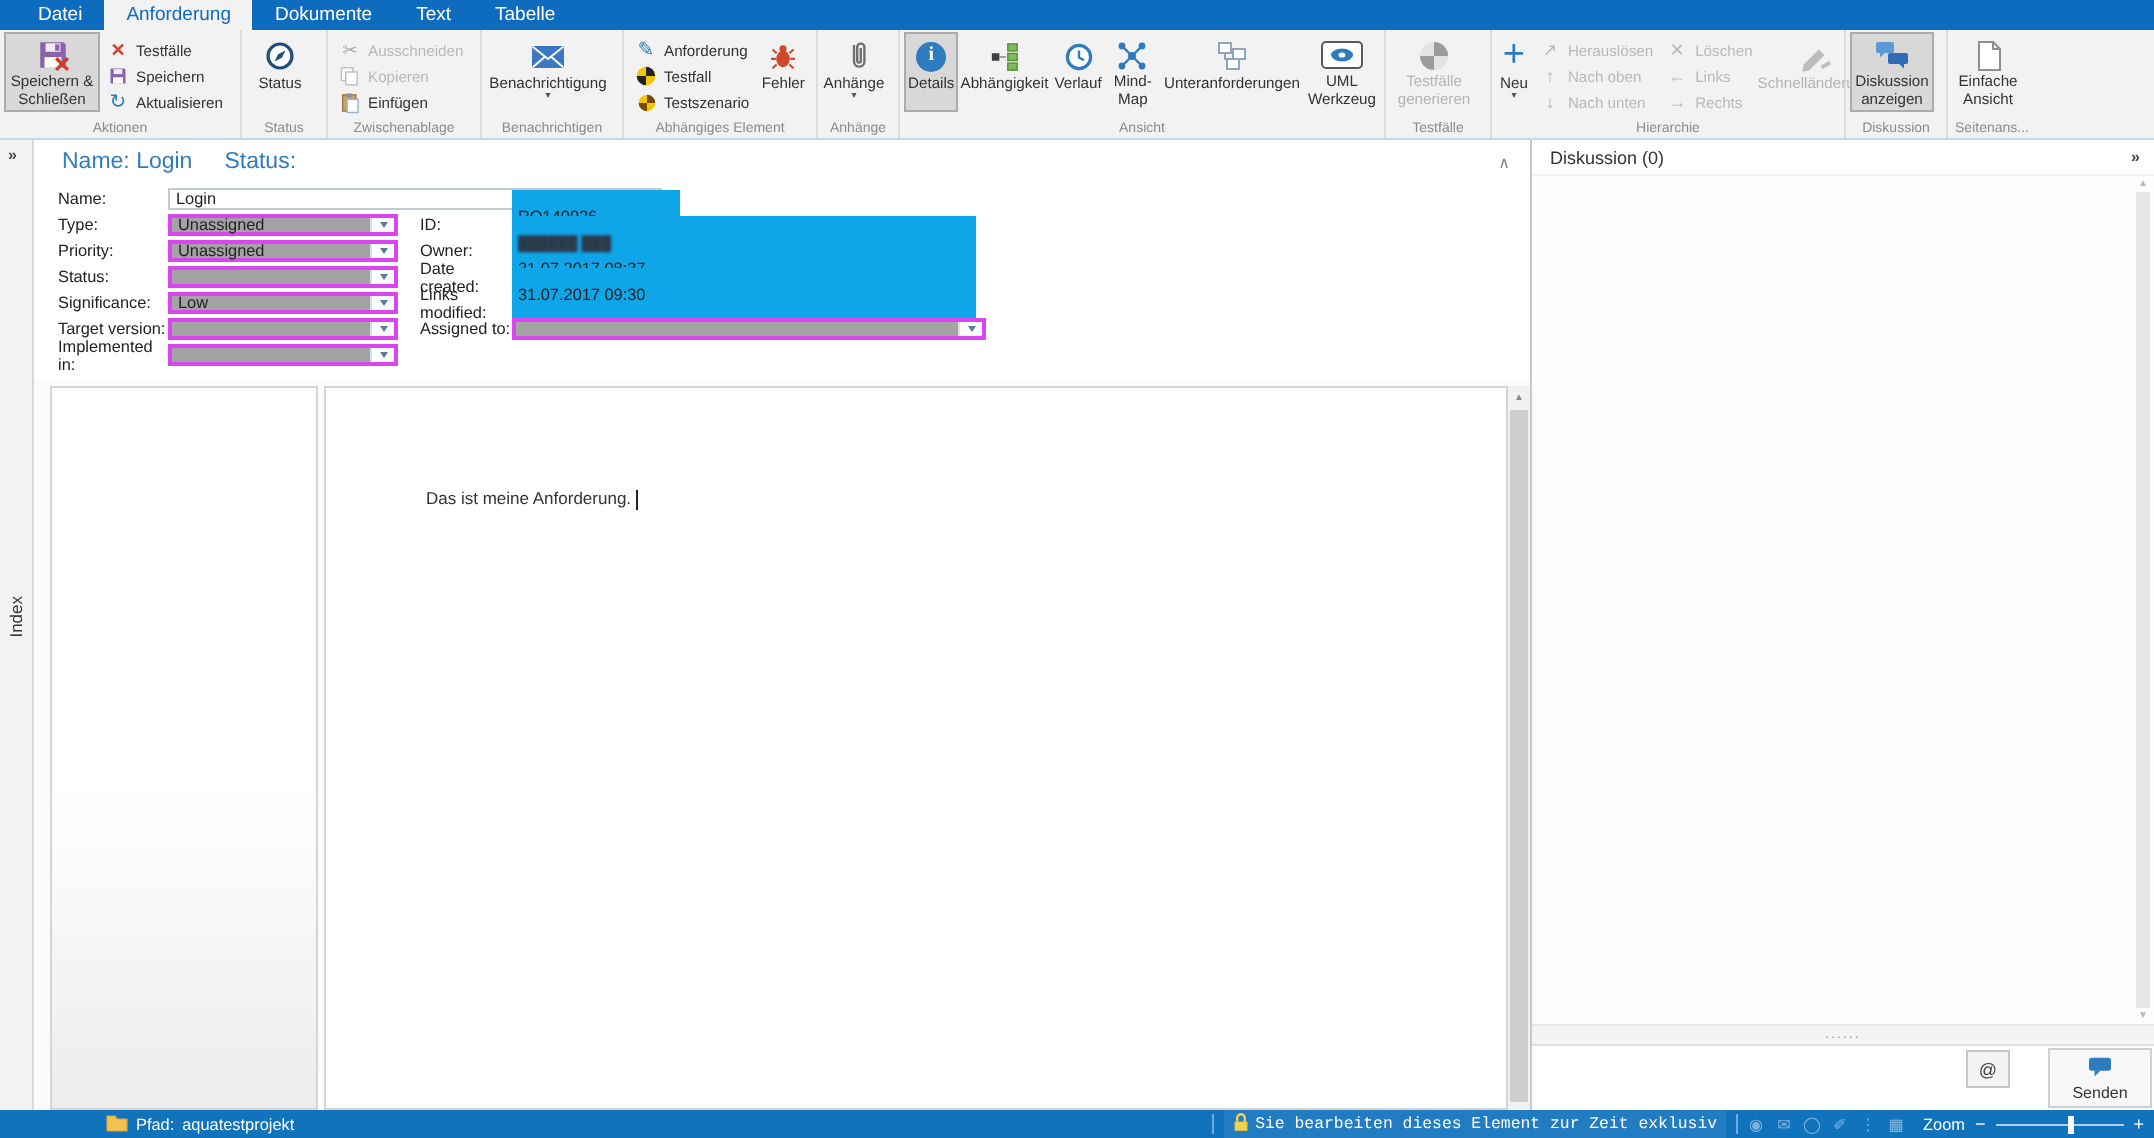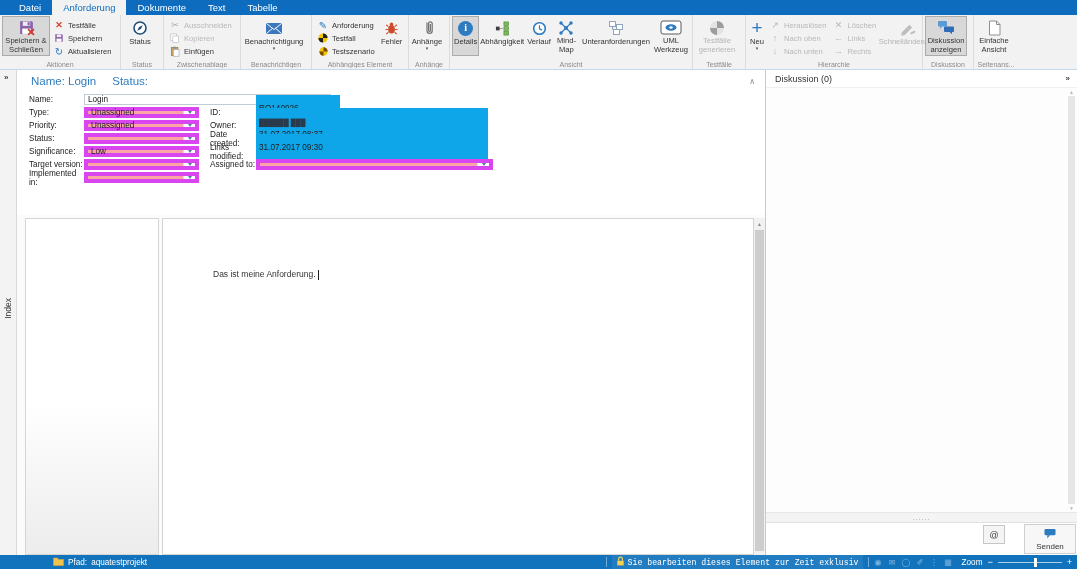--- a/index.html
+++ b/index.html
@@ -28,31 +28,31 @@
   .glyph-red{color:#d6402f;font-weight:bold;font-size:9px;}
   .glyph-blue{color:#2e7bc0;font-size:10px;}
   .glyph-gray{color:#a8a8a8;font-size:9px;}
   .plusbig{color:#2e7bc0;font-size:19px;font-weight:400;line-height:16px;}
   .arrdis{color:#b9b9b9;font-size:9px;}
   
   .main{display:flex;height:485px;background:#fff;}
   .indexstrip{width:16px;background:#f3f3f3;border-right:1px solid #d9d9d9;position:relative;flex:none;}
   .indexstrip .chev{position:absolute;top:3px;left:4px;font-size:8px;color:#444;font-weight:bold;}
   .indexstrip .vlabel{position:absolute;top:228px;left:3px;writing-mode:vertical-rl;transform:rotate(180deg);font-size:8.5px;color:#333;}
-  .center{flex:1;display:flex;flex-direction:column;background:#fff;min-width:0;gap:25px;}
+  .center{flex:1;display:flex;flex-direction:column;background:#fff;min-width:0;}
   
   .formarea{padding:3px 10px 5px 12px;position:relative;flex:none;}
   .formtitle{color:#2f7dbf;font-size:11.5px;margin:2px 0 7px 2px;display:flex;gap:16px;}
   .collapse-chev{position:absolute;right:10px;top:7px;color:#888;font-size:8px;}
   .frow{display:flex;align-items:center;height:11px;margin-bottom:2px;font-size:8.2px;color:#222;}
   .flabel{width:55px;flex:none;}
   .ctrl{height:11px;box-sizing:border-box;display:flex;align-items:center;font-size:8.2px;color:#222;}
   .txt{border:1px solid #c2cbd4;background:#fff;width:247px;padding:0 3px;font-family:"Liberation Sans",sans-serif;}
   input.txt{outline:none;height:11px;}
-  .dd{border:4px solid #d946ef;background:#fca5a5;width:115px;position:relative;padding:0 14px 0 3px;}
+  .dd{border:2px solid #d946ef;background:#a3a3a3;width:115px;position:relative;padding:0 14px 0 3px;}
   .dd .arr{position:absolute;right:0;top:0;bottom:0;width:11px;border-left:1px solid #d9e0e7;background:#fbfcfd;
            display:flex;align-items:center;justify-content:center;}
   .tri{width:0;height:0;border-left:2.5px solid transparent;border-right:2.5px solid transparent;border-top:3.5px solid #5a7a9a;}
   .rlabel{width:46px;flex:none;margin-left:11px;}
   .rofield{background:#0ea5e9;width:232px;padding:18px 3px;align-items:flex-end;}
   .rofield.idw{width:84px;}
   .grip{width:3px;height:9px;background:#6b6b6b;margin-left:3px;}
   .dd.wide{width:237px;}
   
   .editor{flex:1;position:relative;background:#fbfbfb;padding:3px 0 0 8px;display:flex;min-height:0;}

